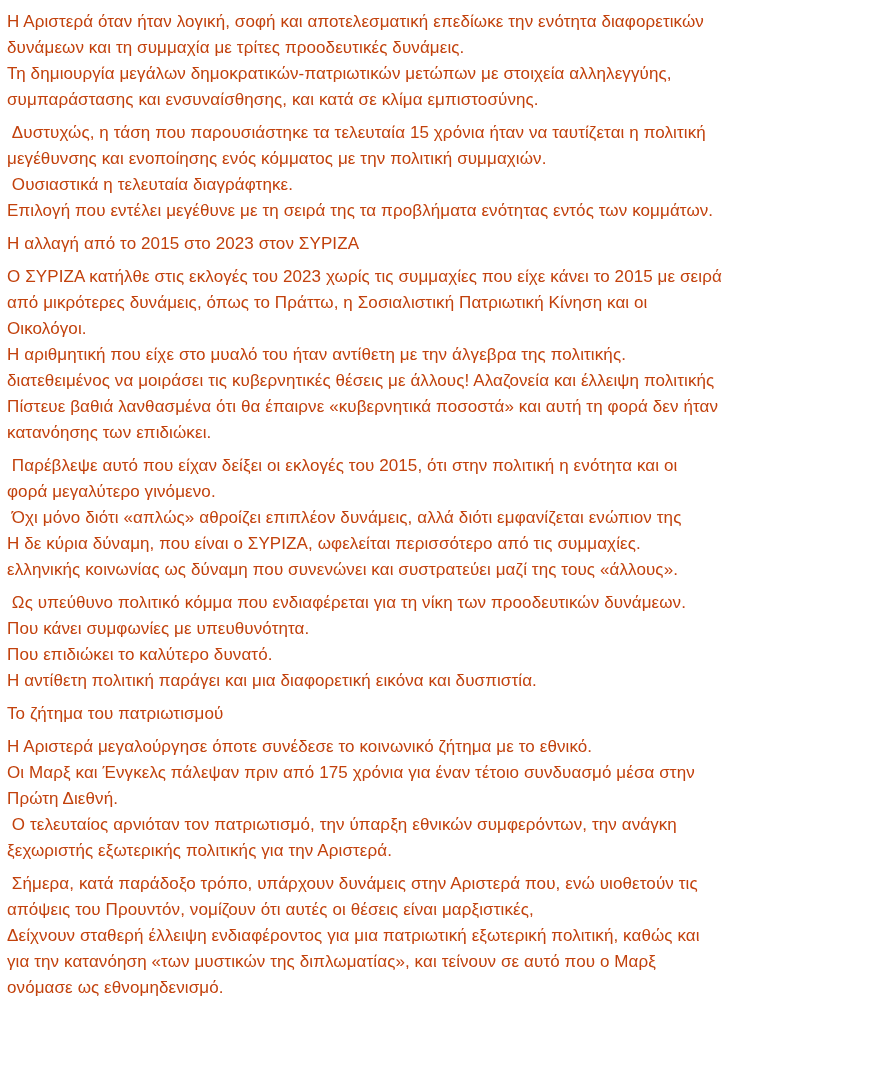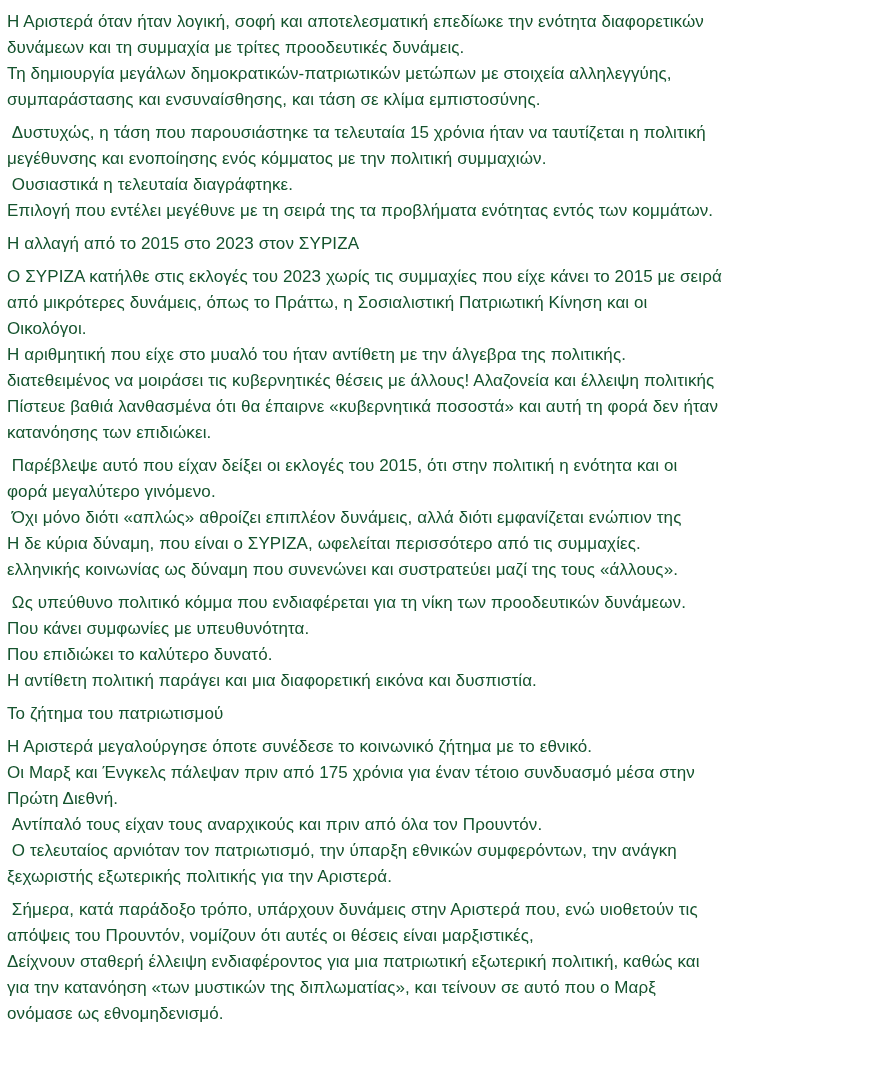--- a/index.html
+++ b/index.html
@@ -14,41 +14,41 @@
     box-sizing: border-box;
     background: #ffffff;
     overflow: hidden;
   }
   .article {
     box-sizing: border-box;
     padding: 9px 24px 0 7px;
     font-family: "Liberation Sans", "DejaVu Sans", sans-serif;
     font-size: 17px;
     line-height: 26px;
-    color: #14532d;
+    color: #c2410c;
     letter-spacing: 0.1px;
   }
   .block {
     margin: 0 0 7px 0;
   }
   .line {
     white-space: pre-wrap;
     min-height: 26px;
   }
 </style>
 </head>
 <body>
 
 <div class="page">
   <div class="article" id="article">
       <div class="block">
         <div class="line">Η Αριστερά όταν ήταν λογική, σοφή και αποτελεσματική επεδίωκε την ενότητα διαφορετικών</div>
         <div class="line">δυνάμεων και τη συμμαχία με τρίτες προοδευτικές δυνάμεις.</div>
         <div class="line">Τη δημιουργία μεγάλων δημοκρατικών-πατριωτικών μετώπων με στοιχεία αλληλεγγύης,</div>
-        <div class="line">συμπαράστασης και ενσυναίσθησης, και τάση σε κλίμα εμπιστοσύνης.</div>
+        <div class="line">συμπαράστασης και ενσυναίσθησης, και κατά σε κλίμα εμπιστοσύνης.</div>
       </div>
       <div class="block">
         <div class="line"> Δυστυχώς, η τάση που παρουσιάστηκε τα τελευταία 15 χρόνια ήταν να ταυτίζεται η πολιτική</div>
         <div class="line">μεγέθυνσης και ενοποίησης ενός κόμματος με την πολιτική συμμαχιών.</div>
         <div class="line"> Ουσιαστικά η τελευταία διαγράφτηκε.</div>
         <div class="line">Επιλογή που εντέλει μεγέθυνε με τη σειρά της τα προβλήματα ενότητας εντός των κομμάτων.</div>
       </div>
       <div class="block">
         <div class="line">Η αλλαγή από το 2015 στο 2023 στον ΣΥΡΙΖΑ</div>
       </div>
@@ -74,21 +74,20 @@
         <div class="line">Που επιδιώκει το καλύτερο δυνατό.</div>
         <div class="line">Η αντίθετη πολιτική παράγει και μια διαφορετική εικόνα και δυσπιστία.</div>
       </div>
       <div class="block">
         <div class="line">Το ζήτημα του πατριωτισμού</div>
       </div>
       <div class="block">
         <div class="line">Η Αριστερά μεγαλούργησε όποτε συνέδεσε το κοινωνικό ζήτημα με το εθνικό.</div>
         <div class="line">Οι Μαρξ και Ένγκελς πάλεψαν πριν από 175 χρόνια για έναν τέτοιο συνδυασμό μέσα στην</div>
         <div class="line">Πρώτη Διεθνή.</div>
-        <div class="line"> Αντίπαλό τους είχαν τους αναρχικούς και πριν από όλα τον Προυντόν.</div>
         <div class="line"> Ο τελευταίος αρνιόταν τον πατριωτισμό, την ύπαρξη εθνικών συμφερόντων, την ανάγκη</div>
         <div class="line">ξεχωριστής εξωτερικής πολιτικής για την Αριστερά.</div>
       </div>
       <div class="block">
         <div class="line"> Σήμερα, κατά παράδοξο τρόπο, υπάρχουν δυνάμεις στην Αριστερά που, ενώ υιοθετούν τις</div>
         <div class="line">απόψεις του Προυντόν, νομίζουν ότι αυτές οι θέσεις είναι μαρξιστικές,</div>
         <div class="line">Δείχνουν σταθερή έλλειψη ενδιαφέροντος για μια πατριωτική εξωτερική πολιτική, καθώς και</div>
         <div class="line">για την κατανόηση «των μυστικών της διπλωματίας», και τείνουν σε αυτό που ο Μαρξ</div>
         <div class="line">ονόμασε ως εθνομηδενισμό.</div>
       </div>

